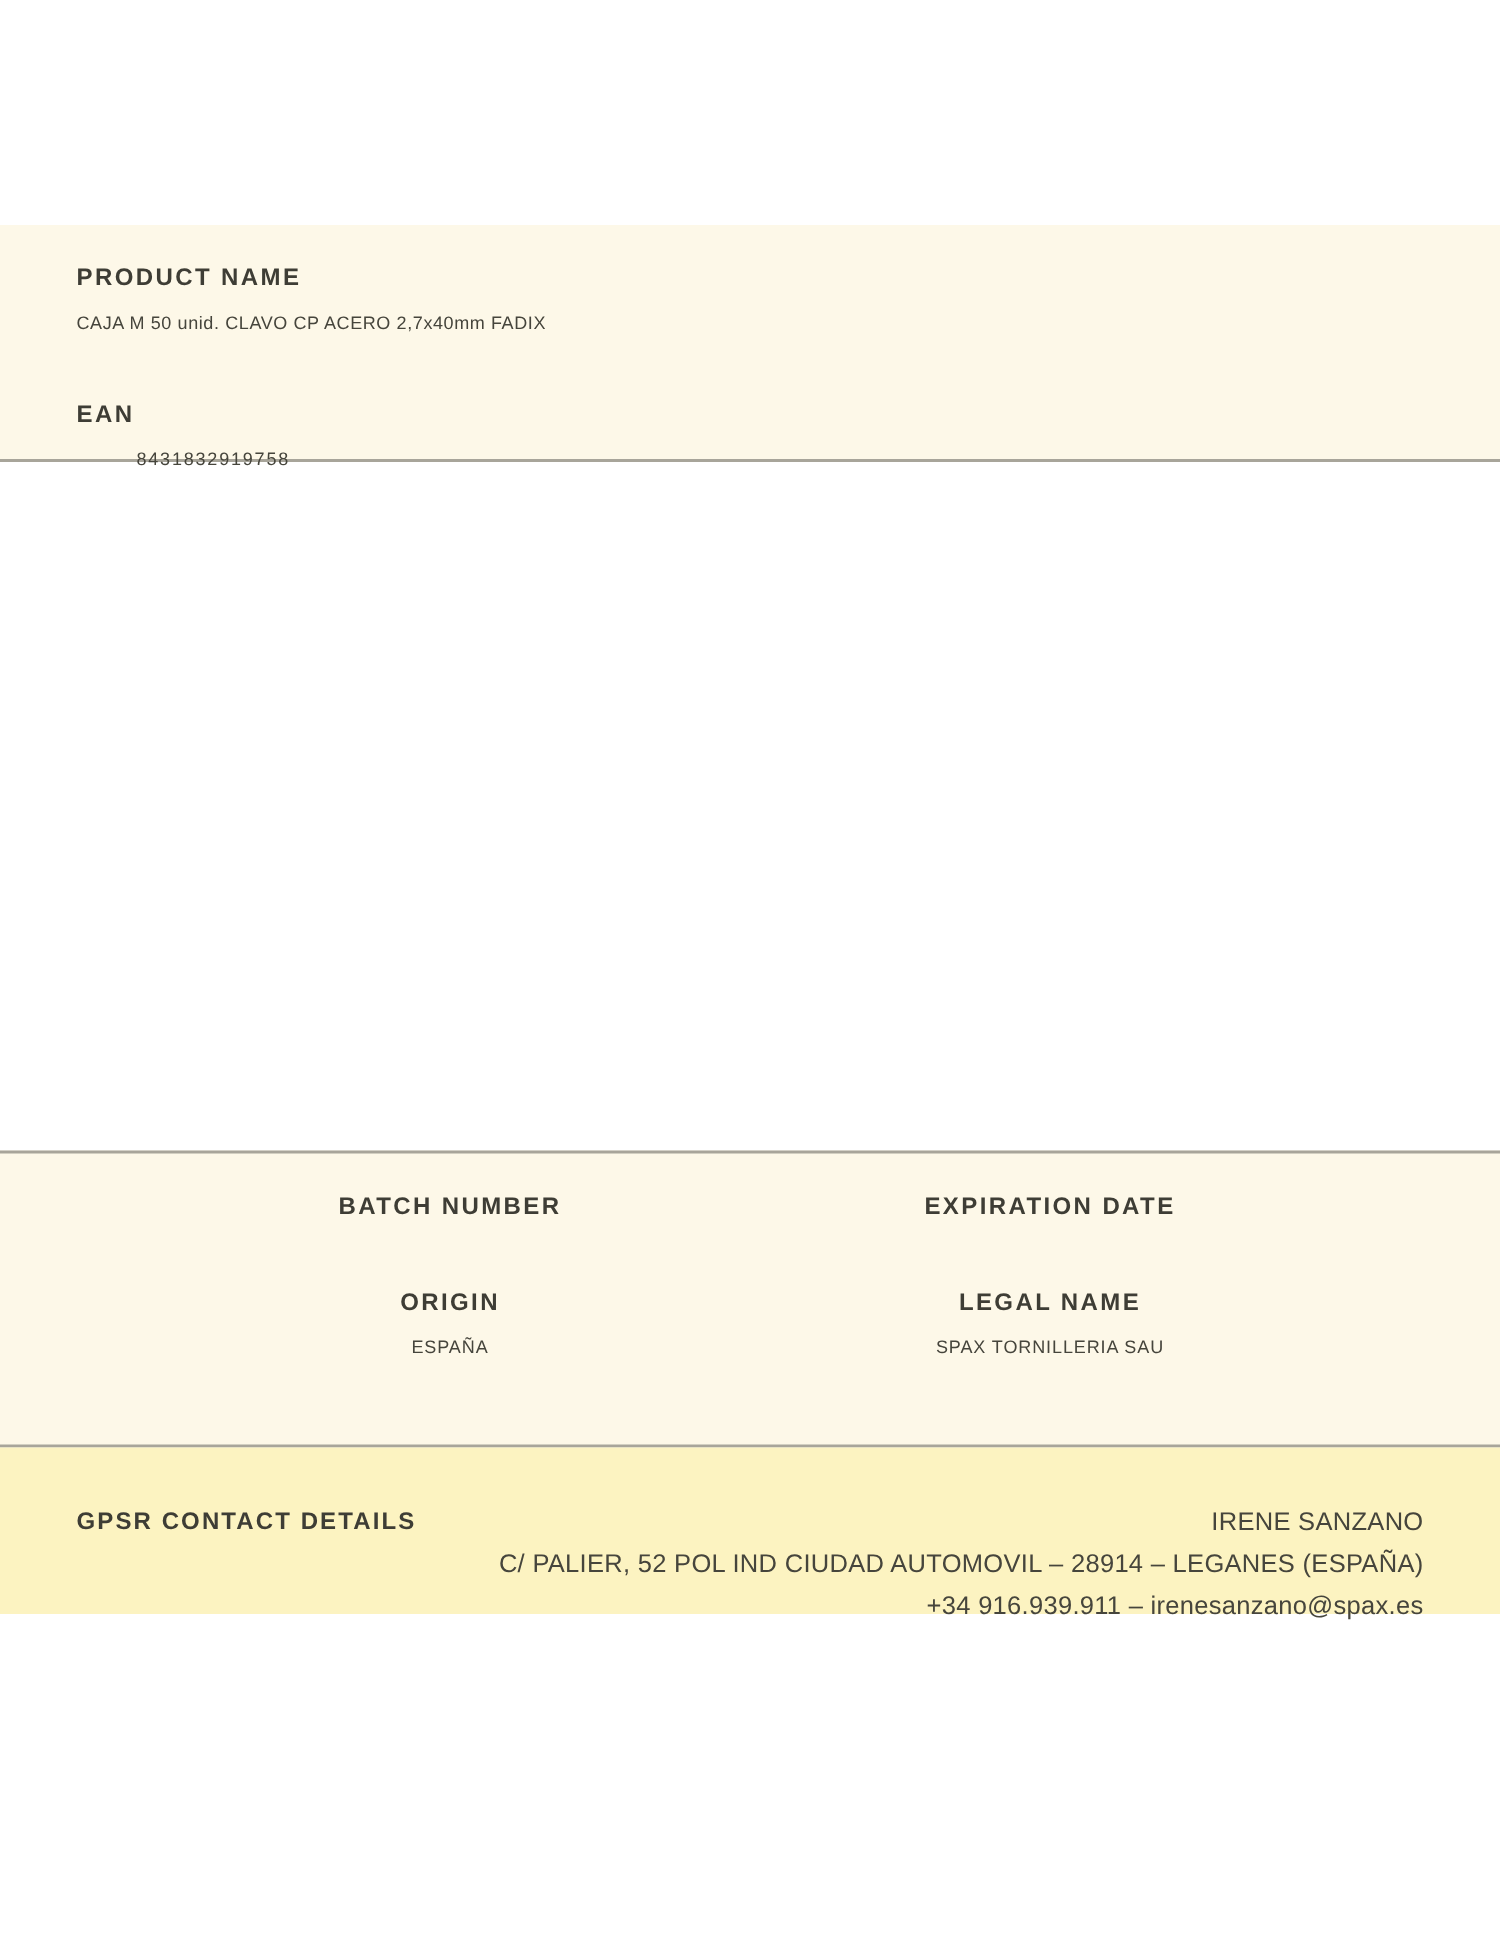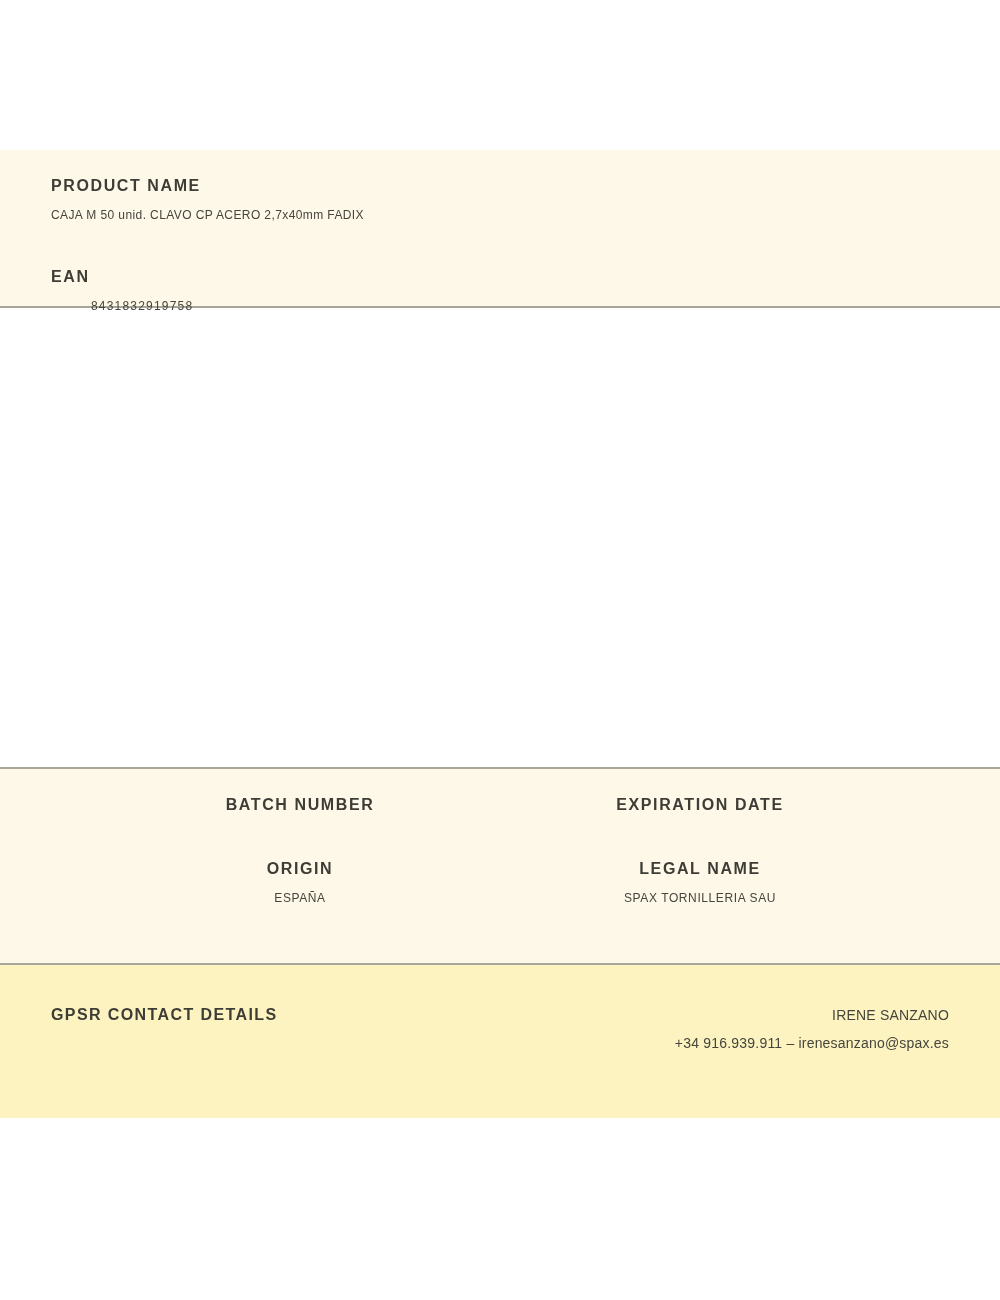--- a/index.html
+++ b/index.html
@@ -61,38 +61,38 @@
   .batch-grid {
     display: grid;
     grid-template-columns: 1fr 1fr;
     row-gap: 44px;
   }
   .batch-cell { text-align: center; }
   .batch-cell .field-value { letter-spacing: 0.6px; }
 
   
   .section-gpsr {
-    height: 153px;
+    height: 111px;
     background: var(--bg-yellow);
     padding: 36px 51px 6px;
     display: flex;
     justify-content: space-between;
     align-items: flex-start;
   }
   .gpsr-heading {
     font-size: 16px;
     line-height: 28px;
     font-weight: bold;
     letter-spacing: 1.4px;
     color: var(--text-strong);
     white-space: nowrap;
   }
   .gpsr-contact {
     text-align: right;
-    font-size: 14px;
+    font-size: 17px;
     line-height: 28px;
     letter-spacing: 0.2px;
     color: var(--text);
   }
 </style>
 </head>
 <body>
 
 <div class="doc">
 
@@ -127,17 +127,18 @@
         <div class="field-label">LEGAL NAME</div>
         <div class="field-value">SPAX TORNILLERIA SAU</div>
       </div>
     </div>
   </section>
 
   <section class="section-gpsr">
     <div class="gpsr-heading">GPSR CONTACT DETAILS</div>
     <div class="gpsr-contact">
       <div>IRENE SANZANO</div>
+      <div>C/ PALIER, 52 POL IND CIUDAD AUTOMOVIL – 28914 – LEGANES (ESPAÑA)</div>
       <div>+34 916.939.911 – irenesanzano@spax.es</div>
     </div>
   </section>
 
 </div>
 
 </body></html>

